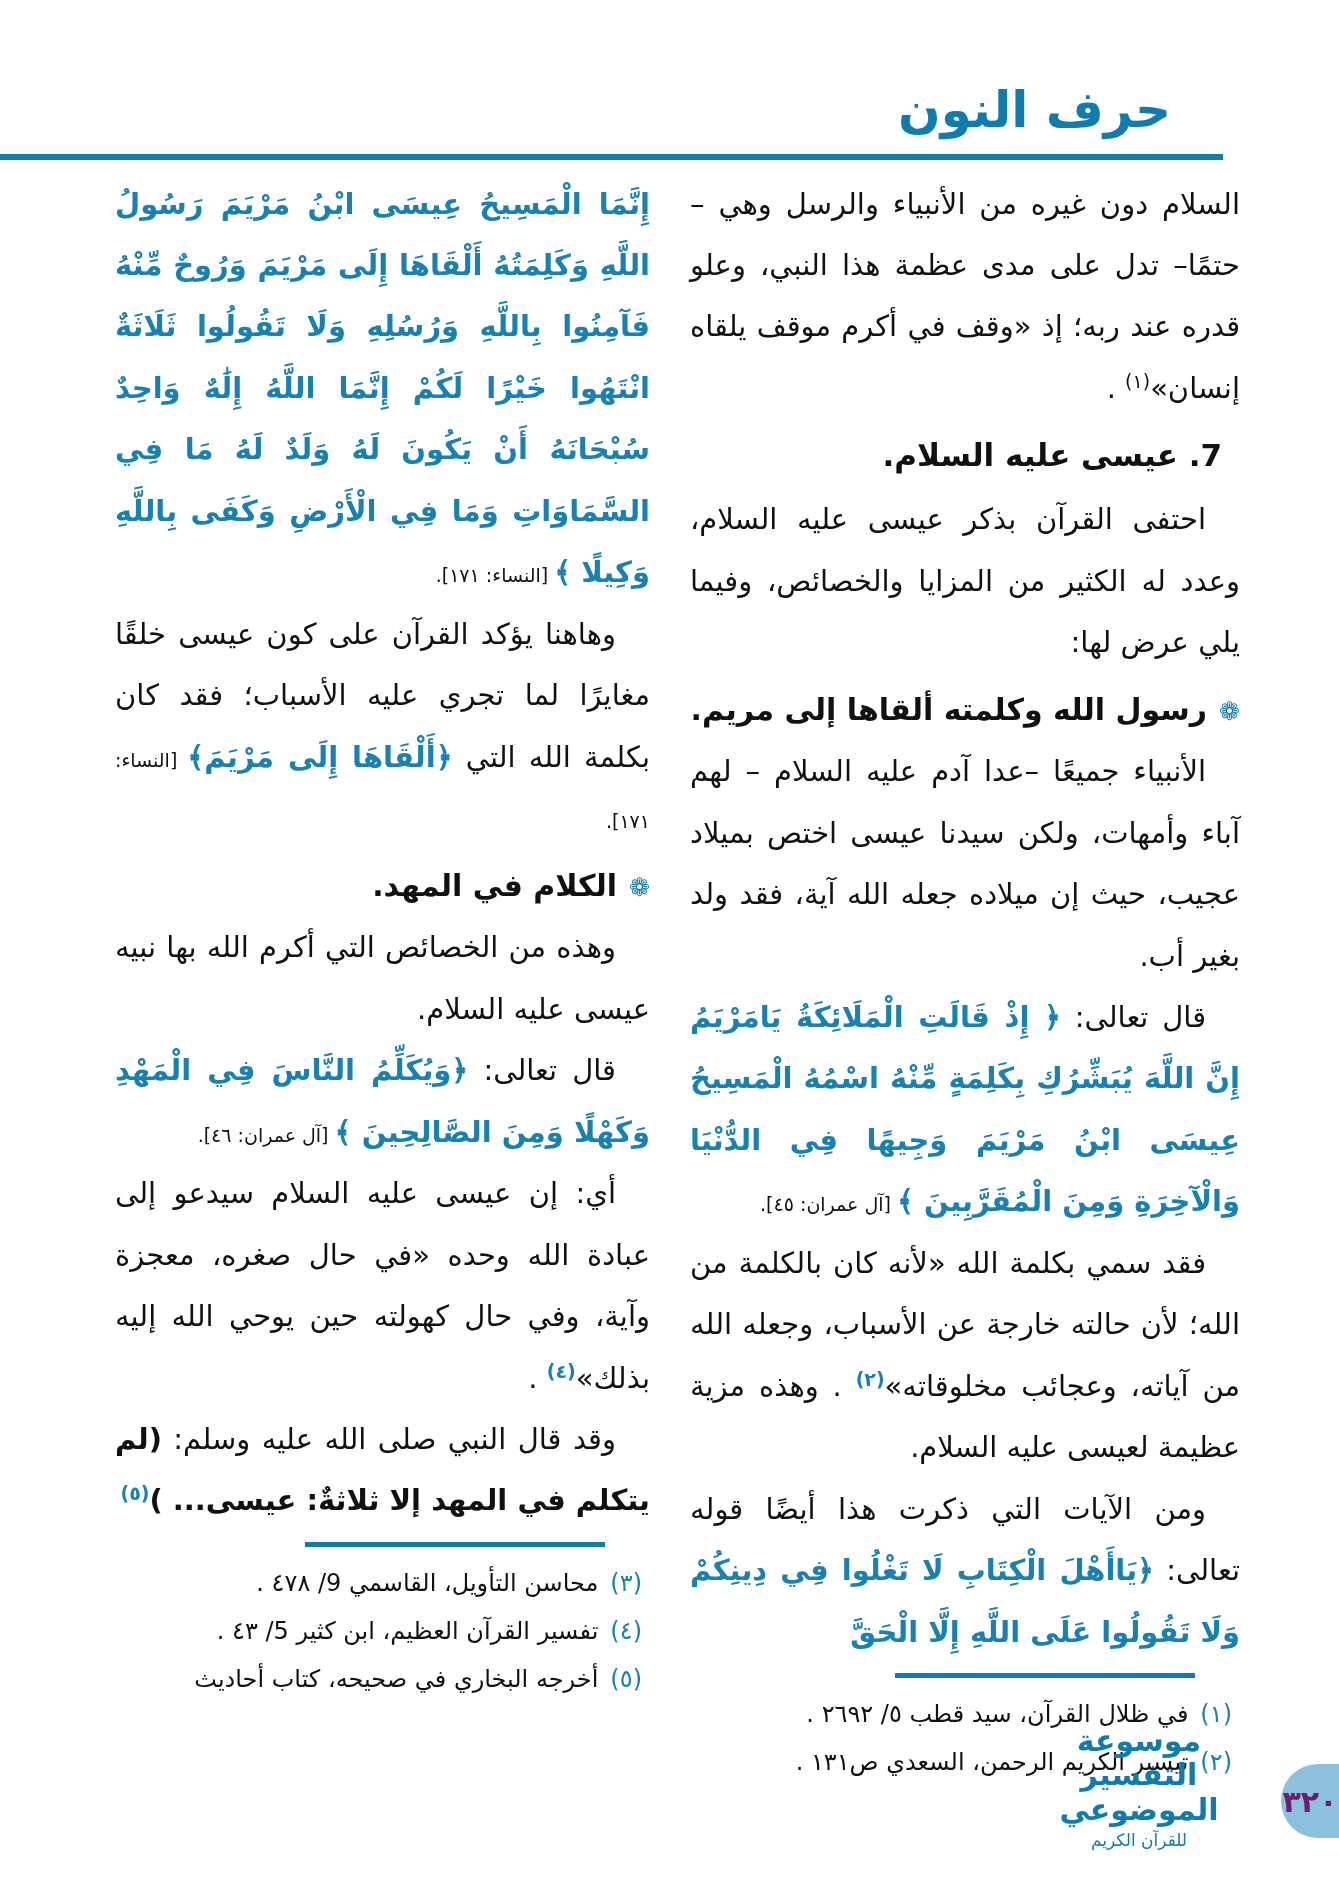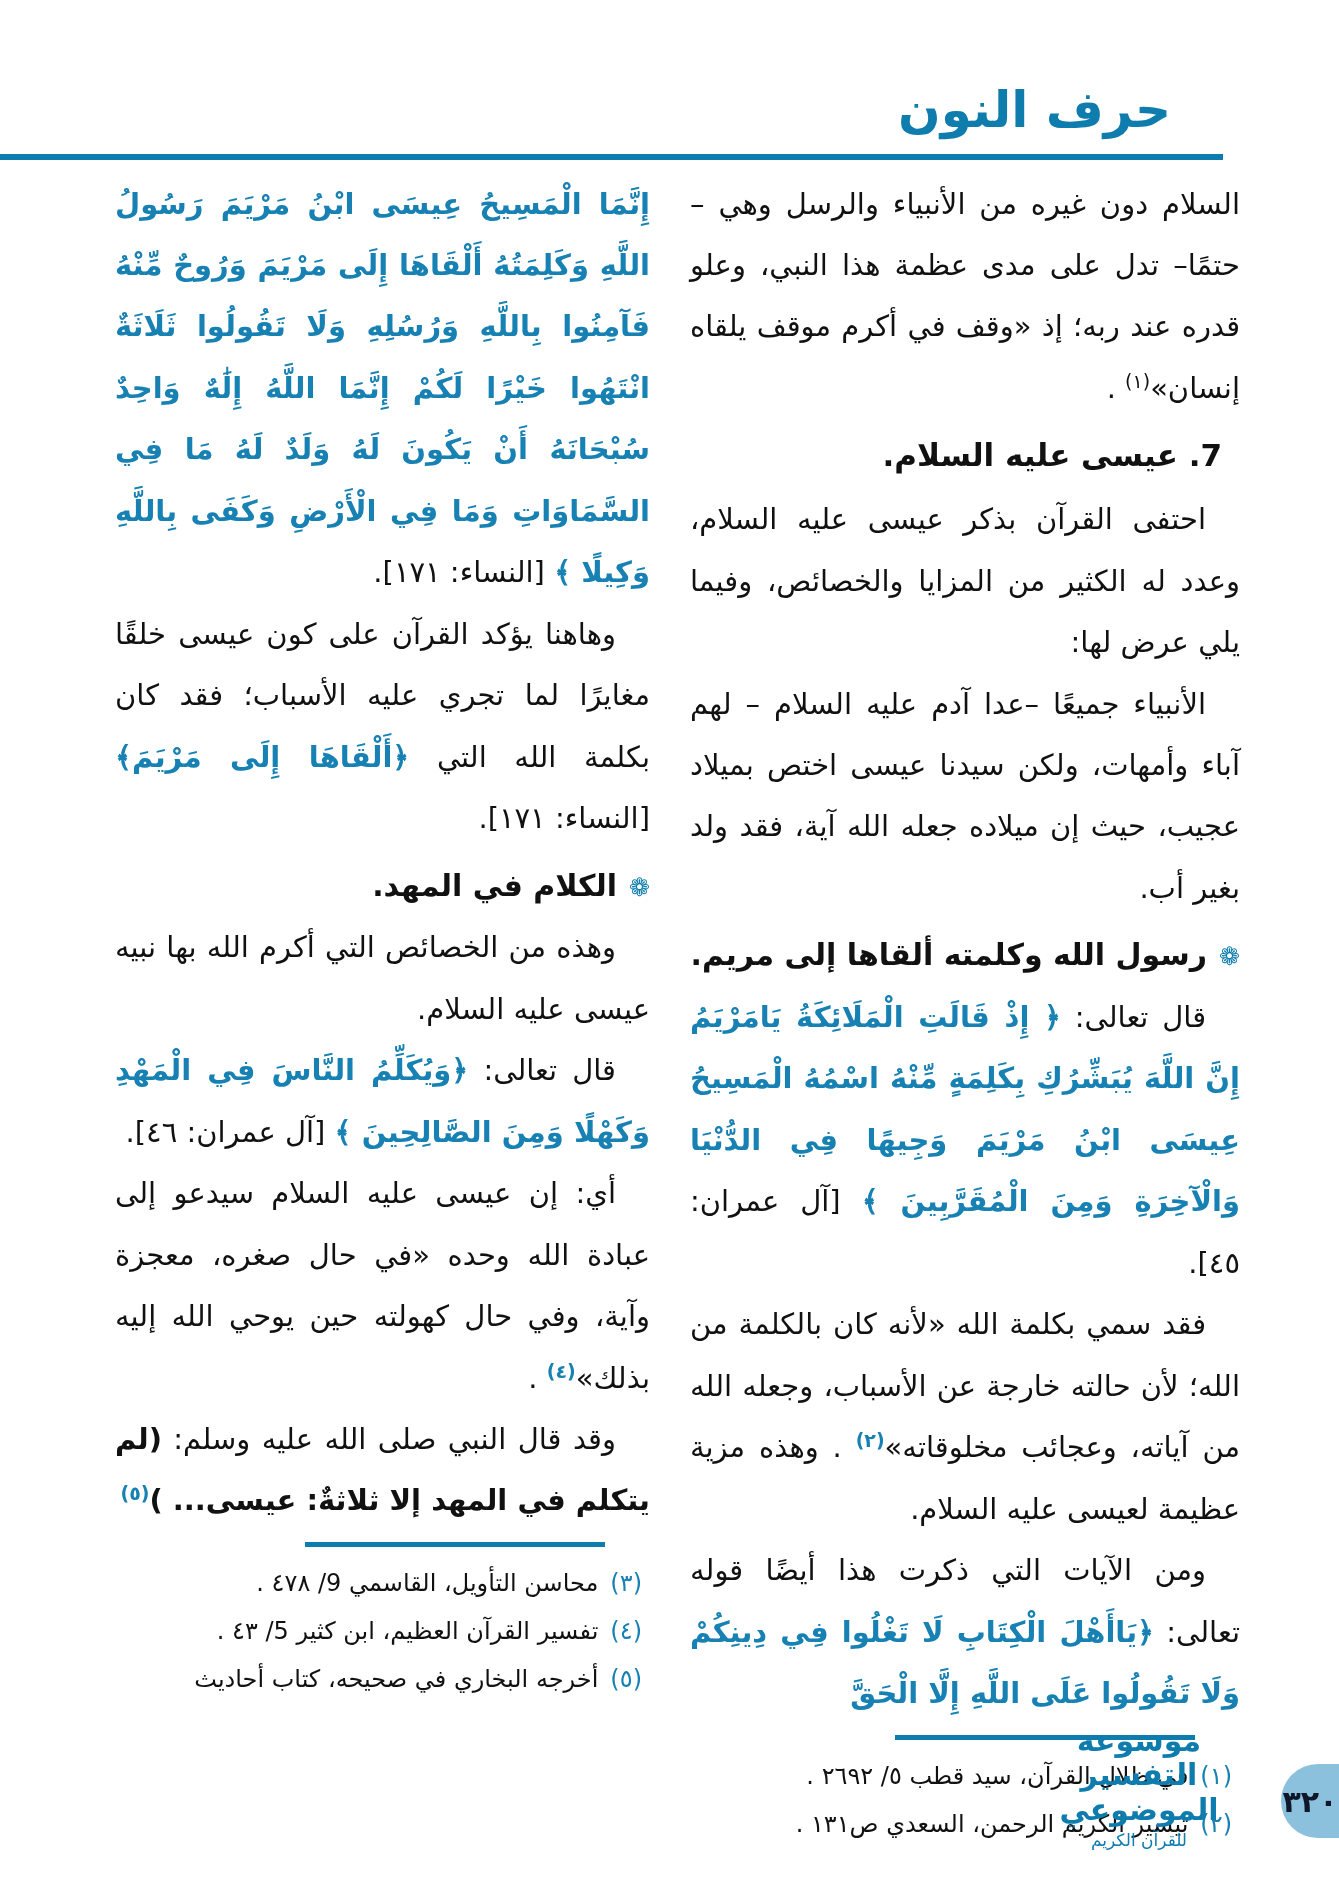--- a/index.html
+++ b/index.html
@@ -21,58 +21,58 @@
   .col-second{width:535px;}
   .block{font-size:29px;line-height:2.12;text-align:justify;margin:0;}
   .para{text-indent:34px;}
   .para-flush{text-indent:0;}
   .quran-block{text-indent:0;}
   .heading{font-weight:bold;font-size:31px;text-indent:18px;margin:4px 0 0;}
   .ornament-heading{font-weight:bold;font-size:30px;margin:4px 0 0;}
   .seg{white-space:normal;}
   .seg.b{font-weight:bold;}
   .seg.q{color:var(--quran);font-weight:bold;}
-  .seg.ref{font-size:29px;}
+  .seg.ref{font-size:19px;}
   .seg.sup{color:var(--quran);font-size:19px;vertical-align:10px;font-weight:bold;}
   .seg.supb{color:#111;font-size:19px;vertical-align:10px;}
   .seg.orn{color:var(--accent);font-size:25px;margin-left:12px;font-weight:normal;}
   
   .fn-sep{height:5px;background:var(--accent);width:300px;margin:10px 45px 12px auto;}
   .footnotes{font-size:24px;line-height:2.0;}
   .fn-row{display:flex;gap:12px;align-items:baseline;padding-right:8px;}
   .fn-num{color:var(--quran);white-space:nowrap;}
   
   .logo{position:absolute;right:84px;bottom:40px;width:232px;text-align:center;color:var(--accent);}
   .logo-line1{font-size:30px;font-weight:bold;line-height:1.15;letter-spacing:-1px;}
   .logo-line2{font-size:17px;font-weight:normal;margin-top:3px;}
   .page-tab{
     position:absolute;right:0;bottom:52px;width:58px;height:74px;
     background:var(--tab);border-radius:37px 0 0 37px;
     display:flex;align-items:center;justify-content:center;
-    color:#0f172a;font-size:30px;font-weight:bold;
+    color:#701a75;font-size:30px;font-weight:bold;
   }
 </style>
 </head>
 <body>
 
 <div class="page" style="--accent: #0f7cae; --quran: #1681b2; --tab: #8cc1dd;">
 
   <div>
     <div class="chapter-title">حرف النون</div>
     <div class="header-rule"></div>
   </div>
 
   <div class="columns">
     <section class="col-first">
       <div id="right-body">
           <div class="block para-flush"><span class="seg n">السلام دون غيره من الأنبياء والرسل وهي –حتمًا– تدل على مدى عظمة هذا النبي، وعلو قدره عند ربه؛ إذ «وقف في أكرم موقف يلقاه إنسان»</span><span class="seg supb">(١)</span><span class="seg n"> .</span></div>
           <div class="block heading"><span class="seg b">7. عيسى عليه السلام.</span></div>
           <div class="block para"><span class="seg n">احتفى القرآن بذكر عيسى عليه السلام، وعدد له الكثير من المزايا والخصائص، وفيما يلي عرض لها:</span></div>
+          <div class="block ornament-heading"><span class="seg orn">❁</span><span class="seg b">رسول الله وكلمته ألقاها إلى مريم.</span></div>
           <div class="block para"><span class="seg n">الأنبياء جميعًا –عدا آدم عليه السلام – لهم آباء وأمهات، ولكن سيدنا عيسى اختص بميلاد عجيب، حيث إن ميلاده جعله الله آية، فقد ولد بغير أب.</span></div>
-          <div class="block ornament-heading"><span class="seg orn">❁</span><span class="seg b">رسول الله وكلمته ألقاها إلى مريم.</span></div>
           <div class="block para"><span class="seg n">قال تعالى: </span><span class="seg q">﴿ إِذْ قَالَتِ الْمَلَائِكَةُ يَامَرْيَمُ إِنَّ اللَّهَ يُبَشِّرُكِ بِكَلِمَةٍ مِّنْهُ اسْمُهُ الْمَسِيحُ عِيسَى ابْنُ مَرْيَمَ وَجِيهًا فِي الدُّنْيَا وَالْآخِرَةِ وَمِنَ الْمُقَرَّبِينَ ﴾</span><span class="seg ref"> [آل عمران: ٤٥].</span></div>
           <div class="block para"><span class="seg n">فقد سمي بكلمة الله «لأنه كان بالكلمة من الله؛ لأن حالته خارجة عن الأسباب، وجعله الله من آياته، وعجائب مخلوقاته»</span><span class="seg sup">(٢)</span><span class="seg n"> . وهذه مزية عظيمة لعيسى عليه السلام.</span></div>
           <div class="block para"><span class="seg n">ومن الآيات التي ذكرت هذا أيضًا قوله تعالى: </span><span class="seg q">﴿يَاأَهْلَ الْكِتَابِ لَا تَغْلُوا فِي دِينِكُمْ وَلَا تَقُولُوا عَلَى اللَّهِ إِلَّا الْحَقَّ</span></div>
         </div>
       <div class="fn-sep"></div>
       <div id="right-footnotes" class="footnotes">
           <div class="fn-row">
             <span class="fn-num">(١)</span>
             <span class="fn-text">في ظلال القرآن، سيد قطب ٥/ ٢٦٩٢ .</span>
           </div>

